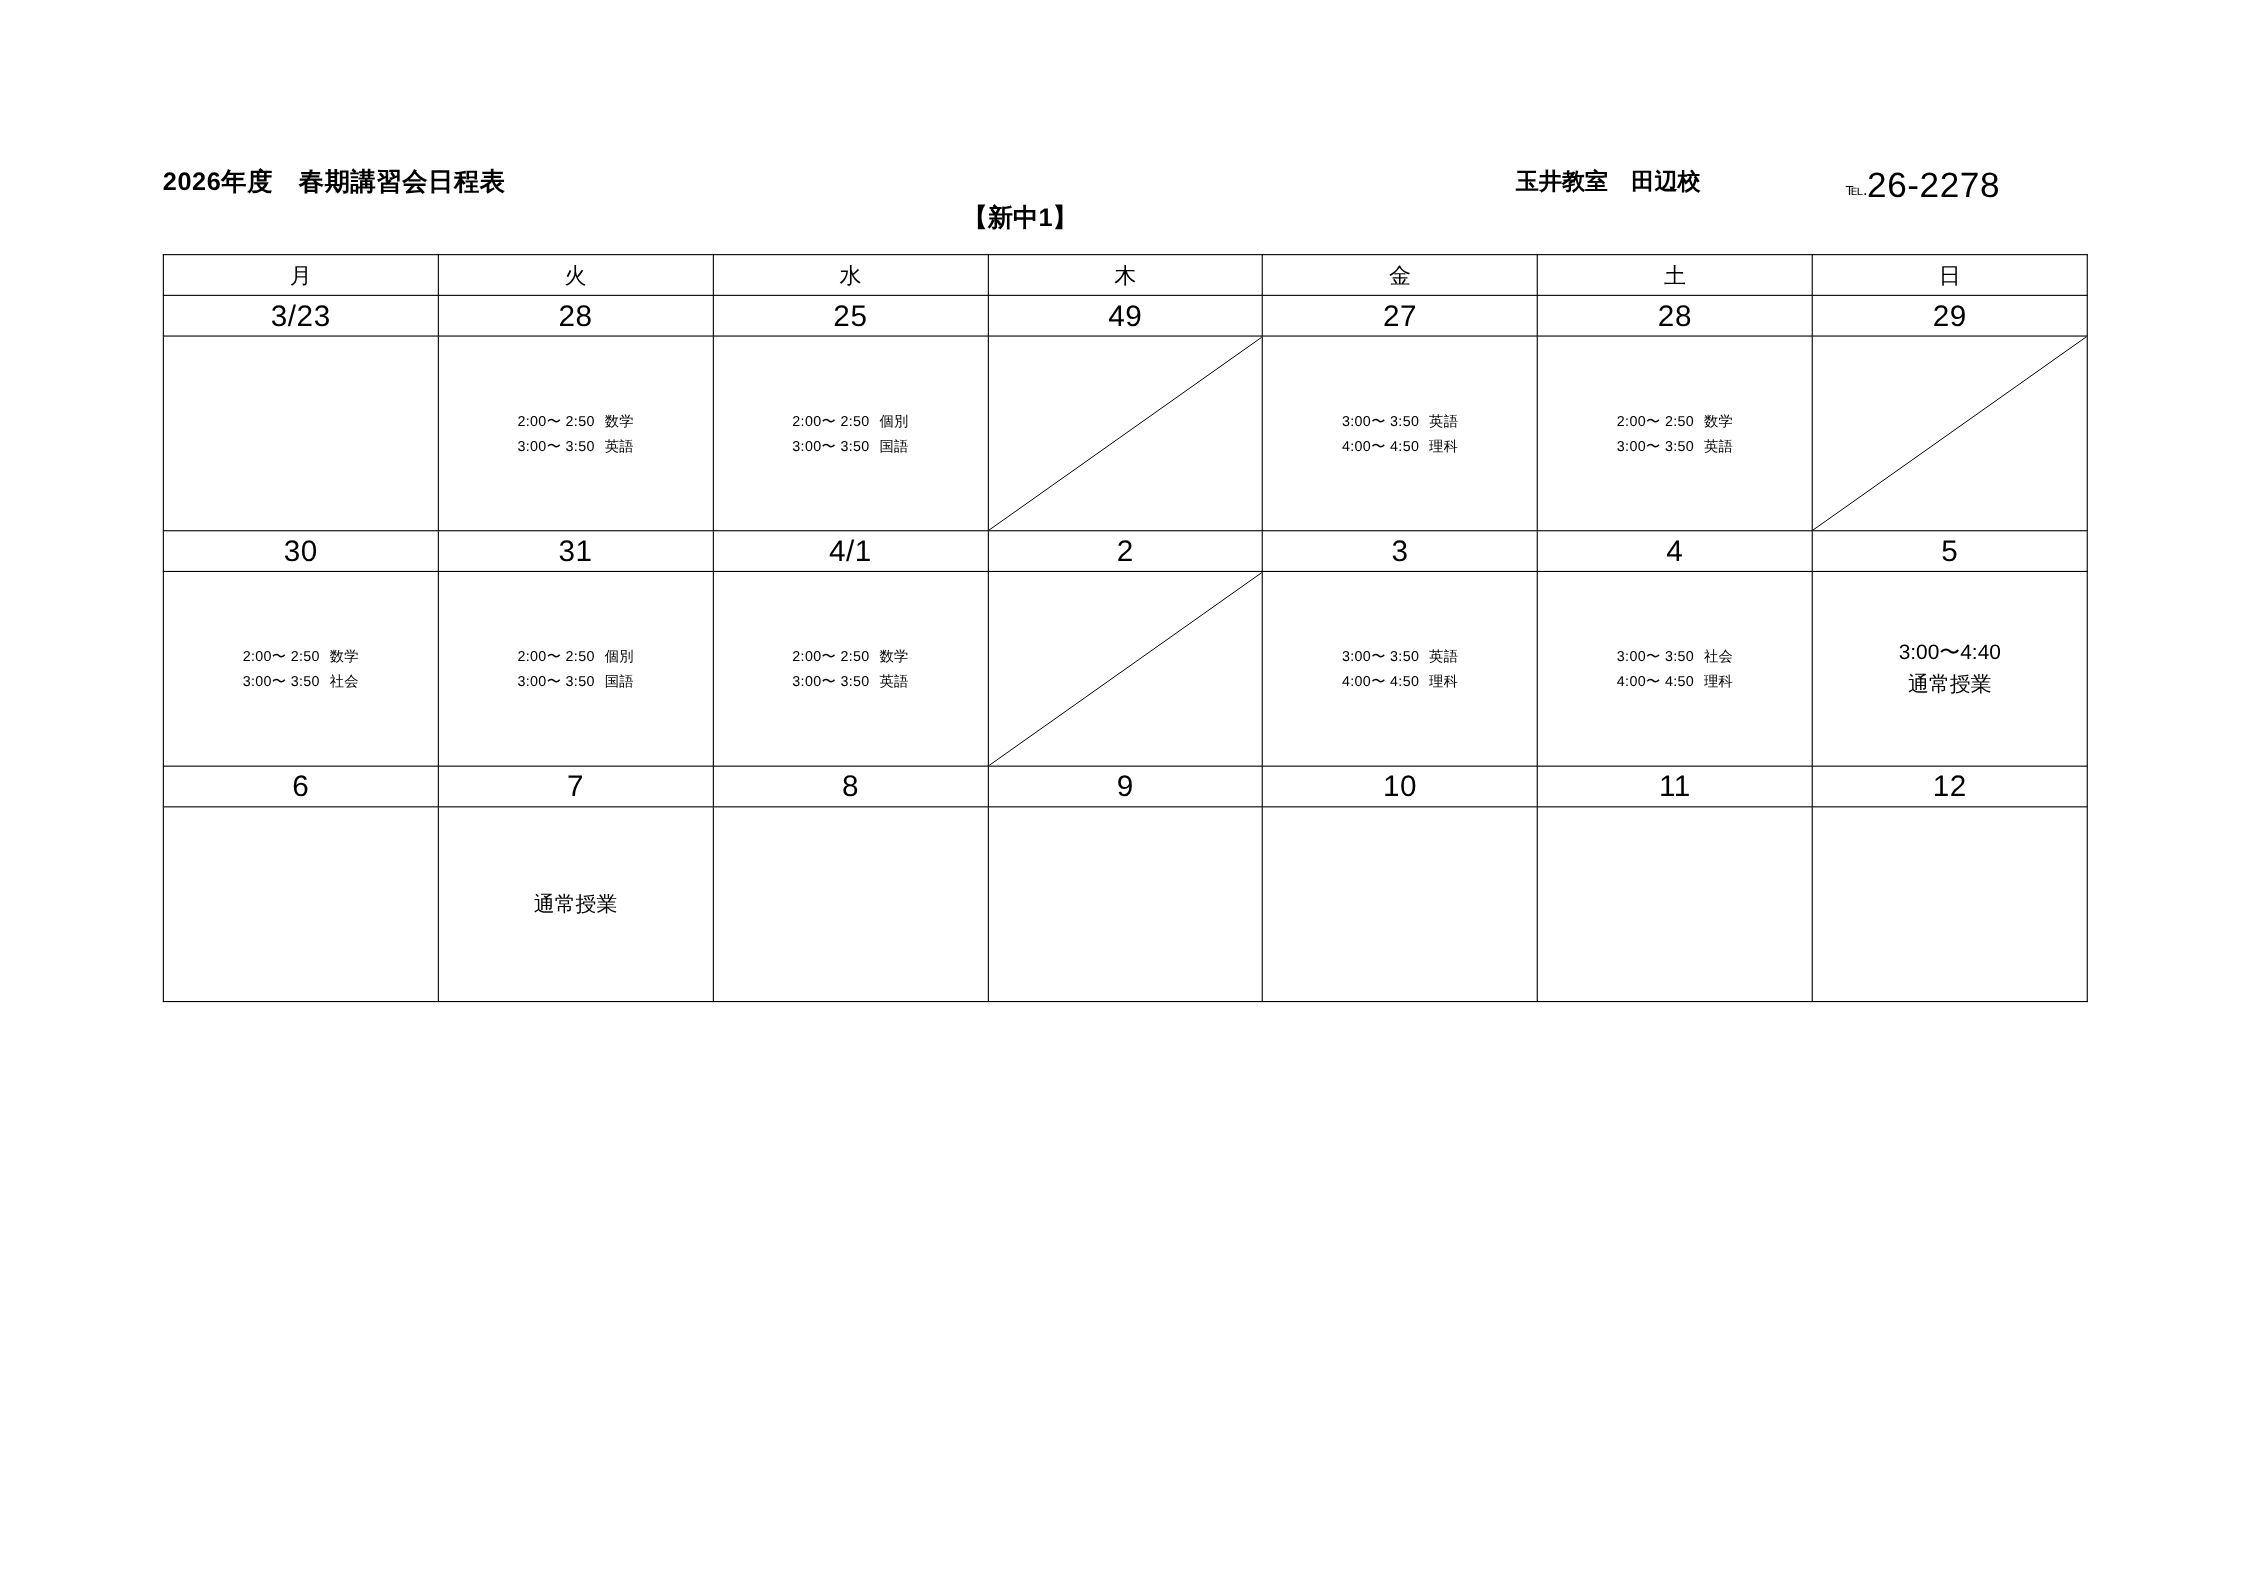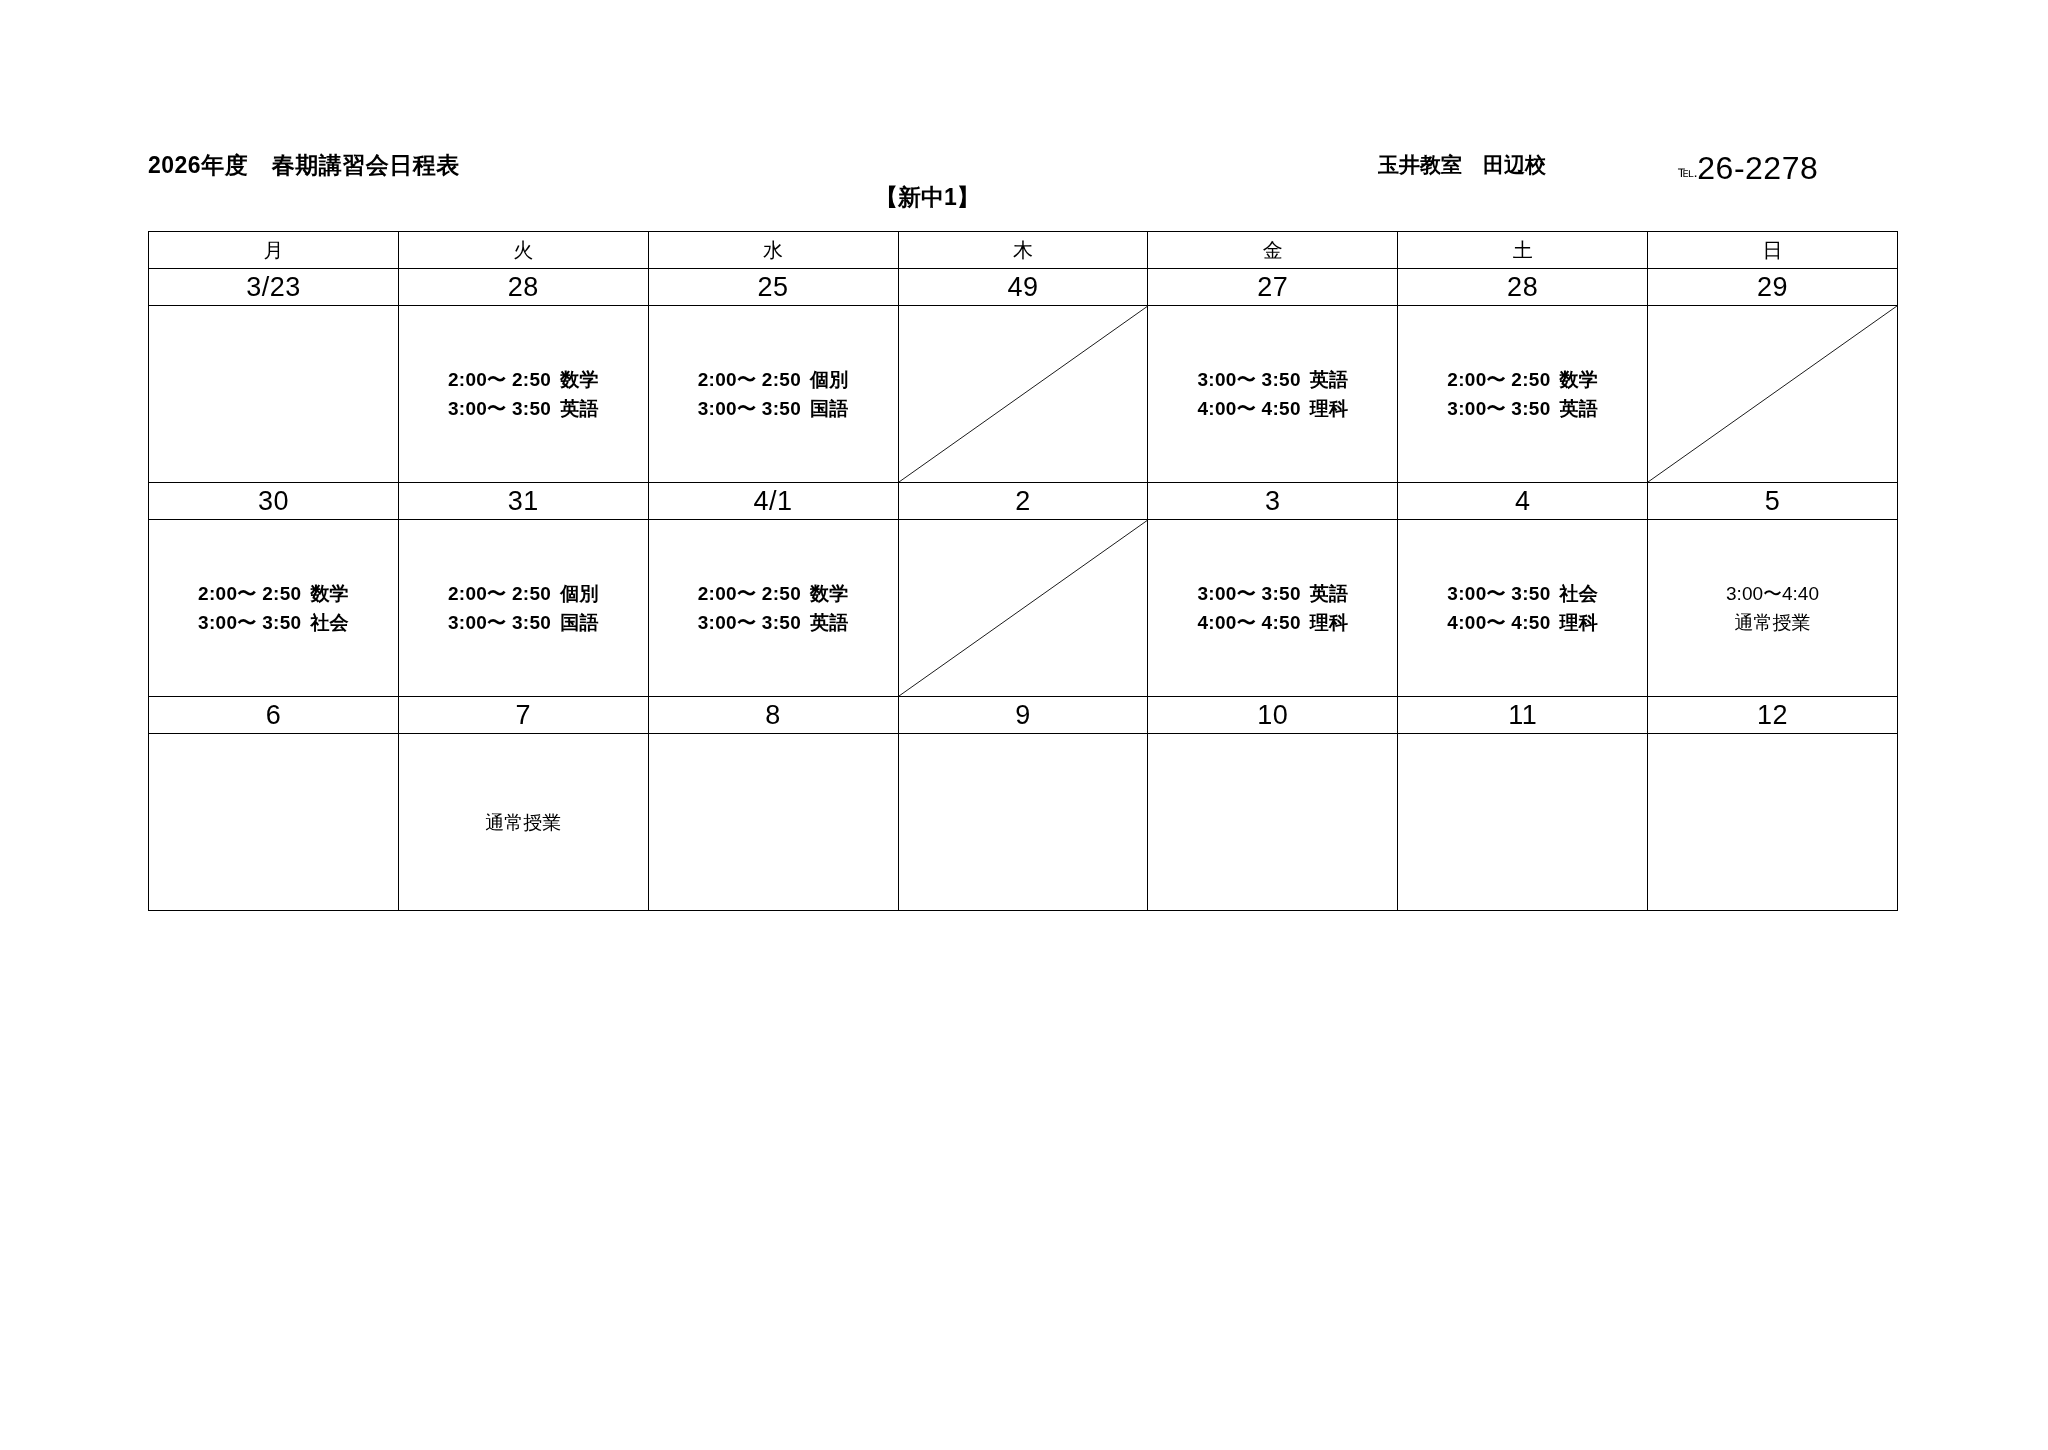--- a/index.html
+++ b/index.html
@@ -104,26 +104,25 @@
   .cellwrap {
     position: relative;
     width: 100%;
     height: 100%;
     display: flex;
     flex-direction: column;
     align-items: center;
     justify-content: center;
   }
   .line {
-    font-size: 19px;
+    font-size: 13px;
     line-height: 1.0;
     padding: 5px 0;
     white-space: nowrap;
     letter-spacing: 0.2px;
-    font-weight: bold;
   }
   .line .time {
     font-family: "Liberation Sans", "DejaVu Sans", sans-serif;
     letter-spacing: 0.3px;
   }
   .line .subj {
     margin-left: 9px;
   }
   .note {
     font-size: 19px;

